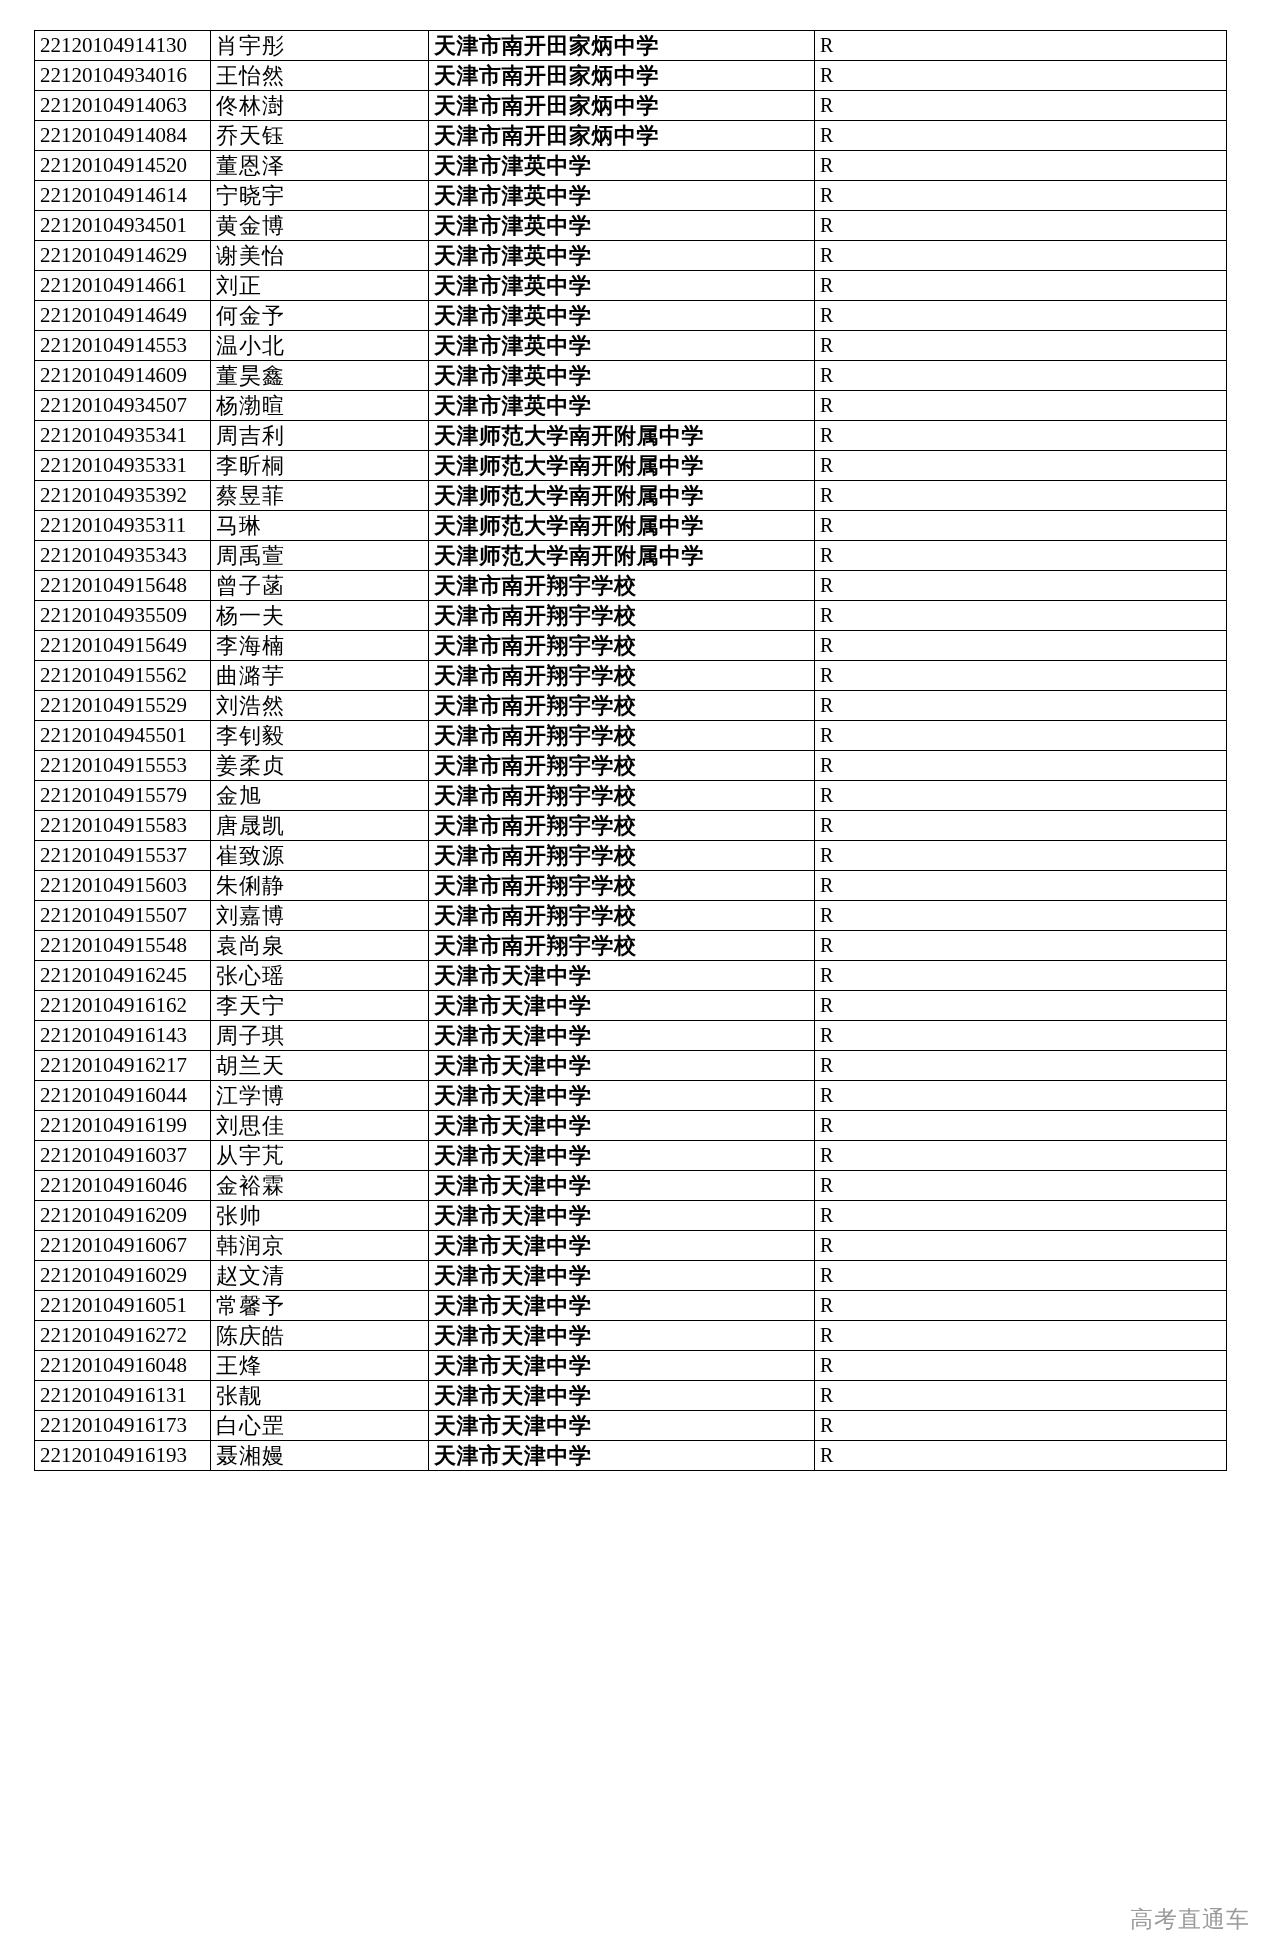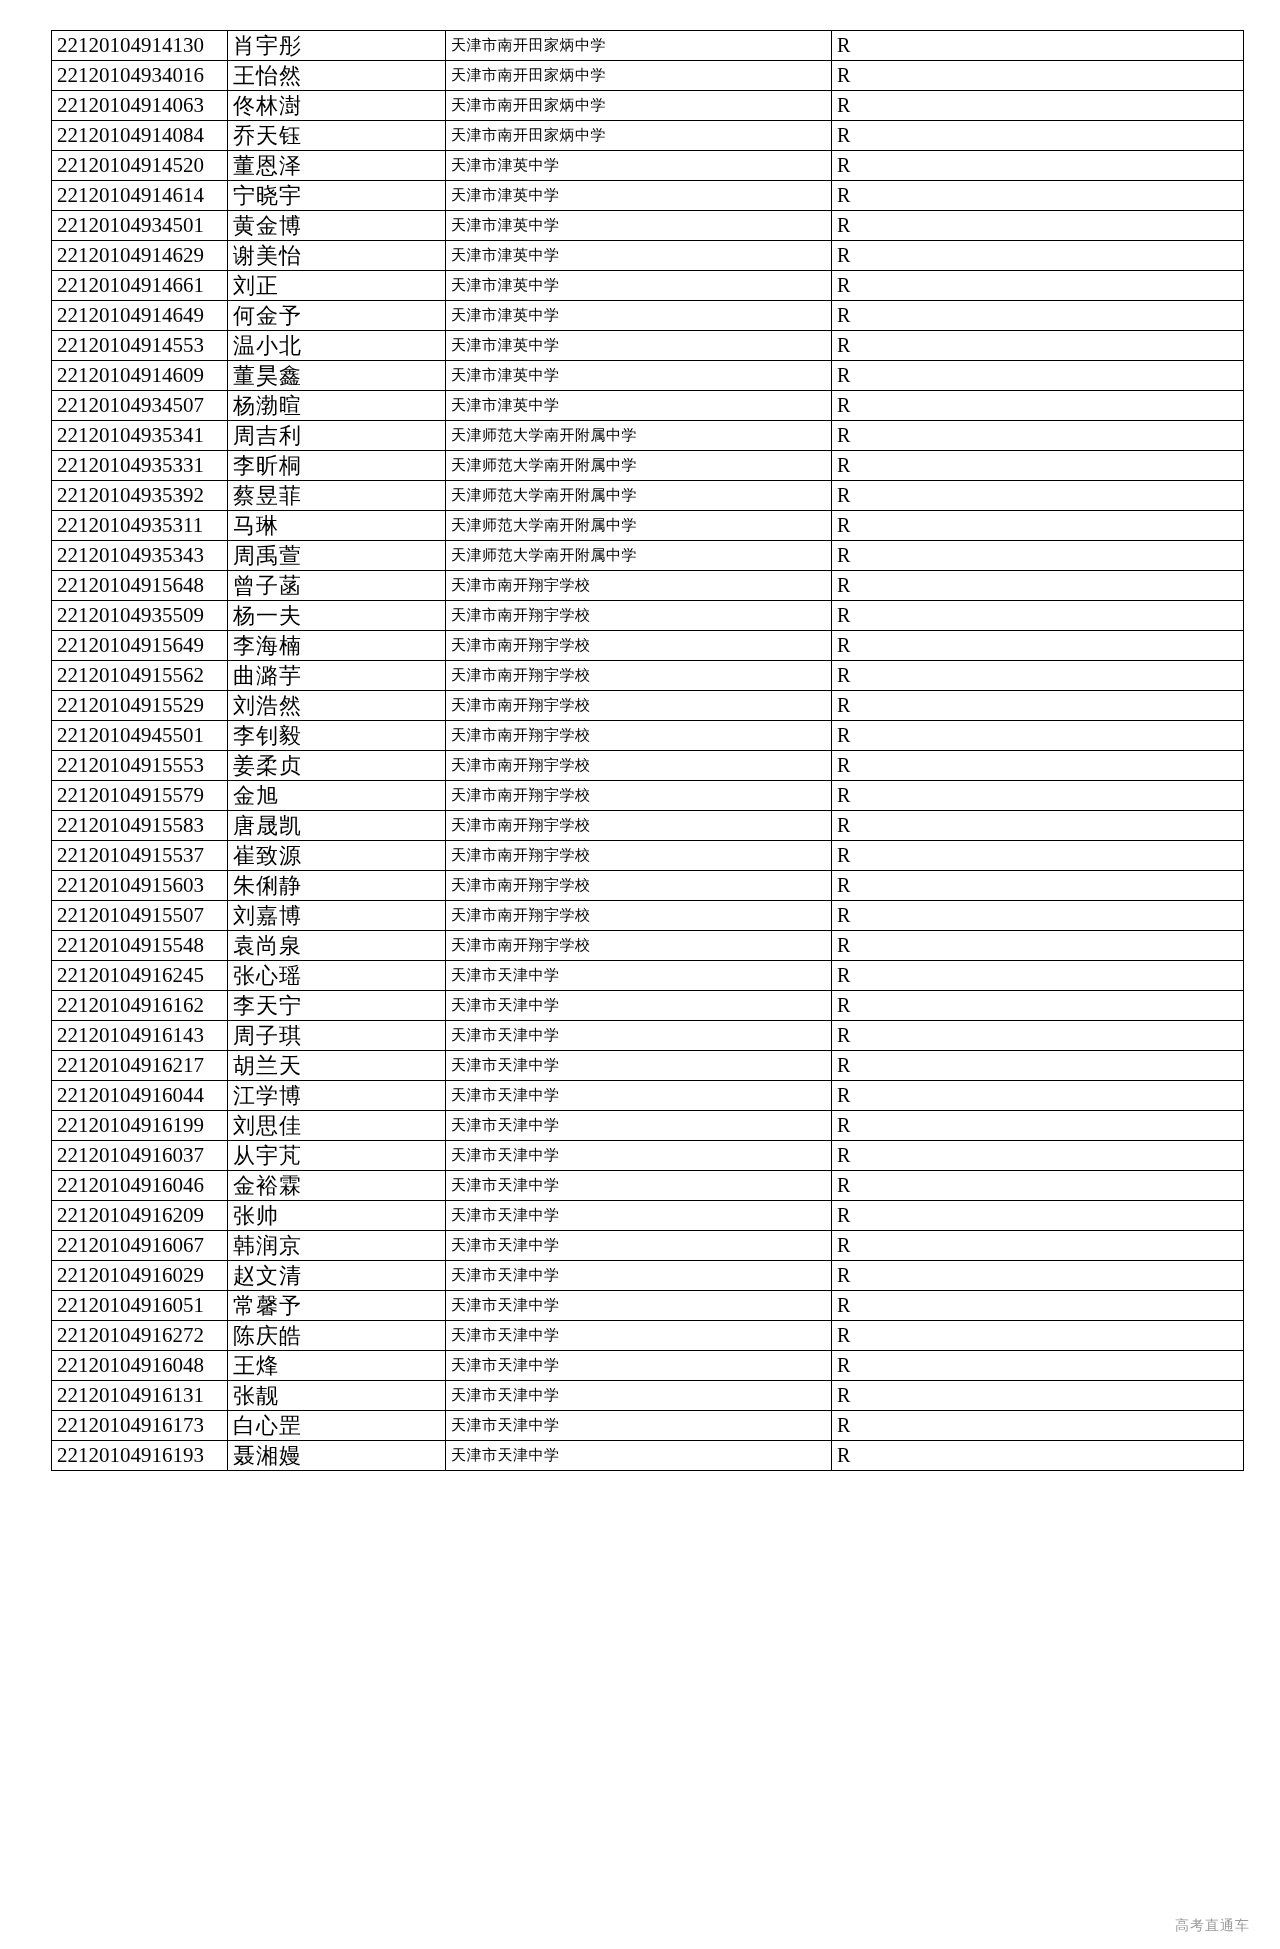--- a/index.html
+++ b/index.html
@@ -17,21 +17,21 @@
   .page {
     position: absolute;
     left: 0;
     top: 0;
     width: 1280px;
     height: 1949px;
     background: #fff;
   }
   .table-wrap {
     position: absolute;
-    left: 51px;
+    left: 34px;
     top: 30px;
     width: 1192px;
   }
   table.roster {
     border-collapse: collapse;
     table-layout: fixed;
     width: 1192px;
     font-size: 21px;
     color: #000;
   }
@@ -54,34 +54,35 @@
     letter-spacing: 0px;
     font-size: 21px;
   }
   td.name {
     font-family: "DejaVu Serif", "Liberation Serif", serif;
     font-size: 22px;
     letter-spacing: 1px;
   }
   td.school {
     font-family: "DejaVu Serif", "Liberation Serif", serif;
-    font-size: 15px;
+    font-size: 22px;
     letter-spacing: 0.5px;
+    font-weight: bold;
   }
   td.flag {
     font-family: "Liberation Serif", "DejaVu Serif", serif;
     font-size: 20px;
     padding-left: 7px;
   }
   .watermark {
     position: absolute;
     right: 30px;
     bottom: 14px;
     font-family: "DejaVu Sans", "Liberation Sans", sans-serif;
-    font-size: 14px;
+    font-size: 23px;
     color: #9a9a9a;
     letter-spacing: 1px;
     margin-top: 32px;
   }
 </style>
 </head>
 <body>
 
 <div class="page">
   <div class="table-wrap">

